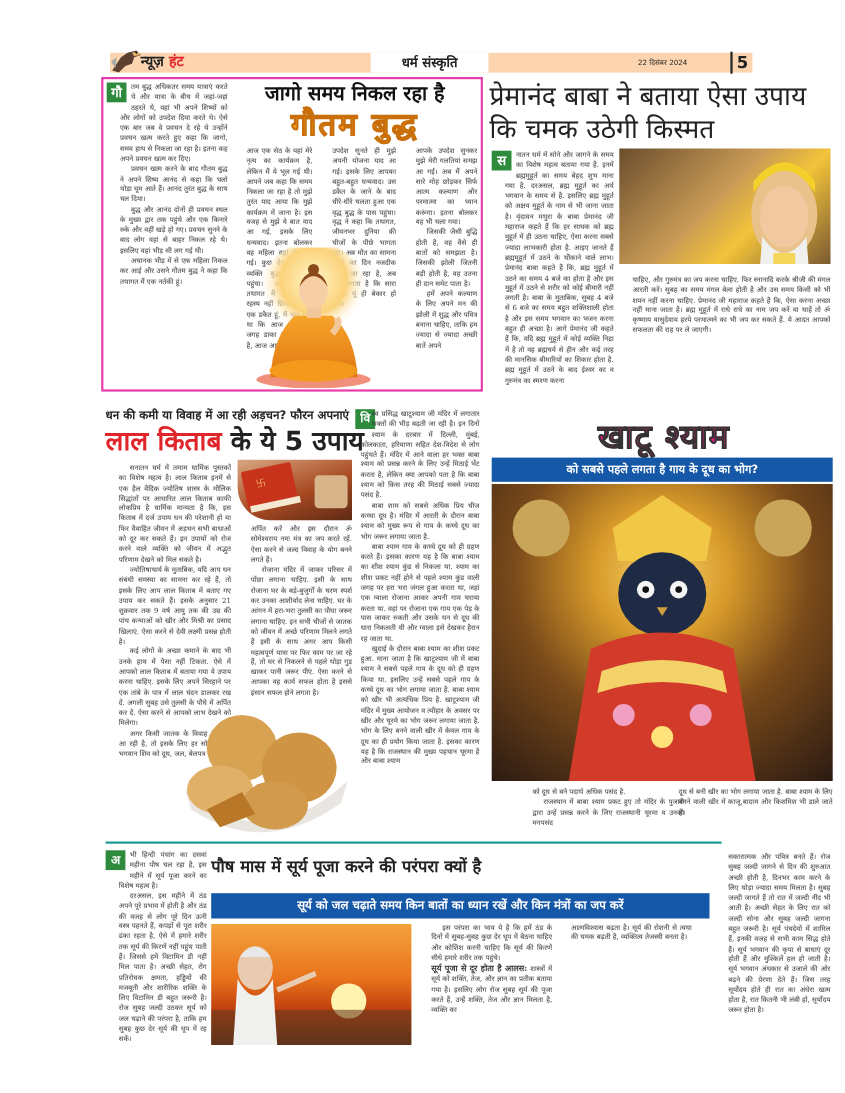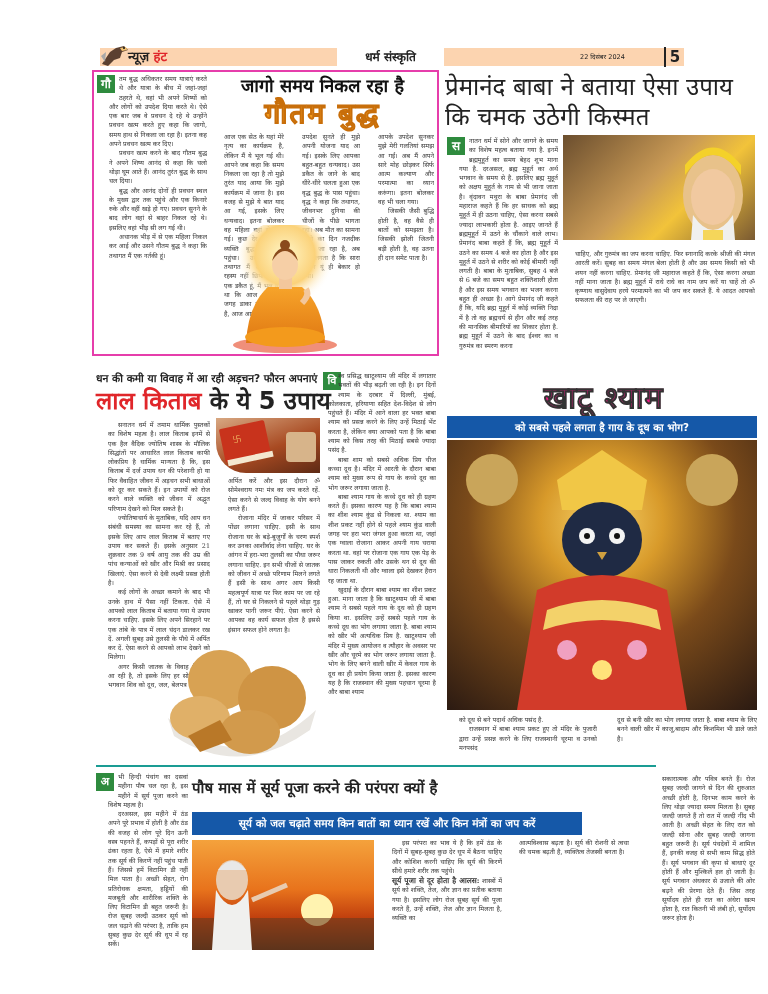--- a/index.html
+++ b/index.html
@@ -42,21 +42,21 @@
 
   
   .h-khatu { left: 450px; top: 378px; width: 307px; text-align: center; font-family: "DejaVu Sans", sans-serif; font-weight: bold; font-size: 30px; line-height: 40px; color: #e6197f; -webkit-text-stroke: 1px #333; letter-spacing: 1px; }
   .khatu-banner { left: 447px; top: 416px; width: 310px; height: 22px; background: #1558a8; color: #fff; font-family: "DejaVu Sans", sans-serif; font-weight: bold; font-size: 10.3px; line-height: 22px; text-align: center; }
   .khatu-img { left: 447px; top: 440px; width: 310px; height: 270px; background: radial-gradient(circle at 50% 30%, #f7d36a 0%, #d89a2a 25%, #7a4a1a 55%, #2b1a12 100%); overflow: hidden; }
 
   .teal-rule { height: 2px; background: #1a9c93; }
 
   
   .h-paush { left: 192px; top: 773px; width: 460px; font-family: "DejaVu Sans", sans-serif; font-weight: bold; font-size: 15px; line-height: 30px; color: #222; white-space: nowrap; }
-  .paush-banner { left: 192px; top: 812px; width: 390px; height: 23px; background: #1558a8; color: #fff; font-family: "DejaVu Sans", sans-serif; font-weight: bold; font-size: 10.6px; line-height: 23px; text-align: center; }
+  .paush-banner { left: 192px; top: 812px; width: 453px; height: 23px; background: #1558a8; color: #fff; font-family: "DejaVu Sans", sans-serif; font-weight: bold; font-size: 10.6px; line-height: 23px; text-align: center; }
   .paush-img { left: 192px; top: 840px; width: 182px; height: 110px; background: linear-gradient(180deg,#f4a23c 0%,#e8731c 45%,#c2410e 70%,#4a2a18 100%); overflow: hidden; }
 </style>
 </head>
 <body>
 
 <div class="abs masthead"></div>
 <div class="abs mast-logo-icon">
   <svg width="30" height="26" viewBox="0 0 30 26">
     <path d="M2 22 L10 10 L16 6 L24 4 L28 8 L22 10 L20 16 L14 18 L8 24 Z" fill="#5b4030"></path>
     <path d="M20 6 L26 5 L27 8 L22 9 Z" fill="#f0c070"></path>
@@ -86,20 +86,21 @@
 </div>
 <div class="abs txt" style="left:212px;top:133px;width:72px;height:220px;overflow:hidden;">
   <p class="first">आज एक सेठ के यहां मेरे नृत्य का कार्यक्रम है, लेकिन मैं ये भूल गई थी। आपने जब कहा कि समय निकला जा रहा है तो मुझे तुरंत याद आया कि मुझे कार्यक्रम में जाना है। इस वजह से मुझे ये बात याद आ गई, इसके लिए धन्यवाद। इतना बोलकर वह महिला वहां से चली गई। कुछ देर बाद एक व्यक्ति बुद्ध के पास पहुंचा। उसने कहा, तथागत मैं आपसे मेरा रहस्य नहीं छिपाऊंगा। मैं एक डकैत हूं, मैं भूल गया था कि आज मुझे एक जगह डाका डालने जाना है, आज आपका</p>
 </div>
 <div class="abs txt" style="left:290px;top:133px;width:70px;height:220px;overflow:hidden;">
   <p class="first">उपदेश सुनते ही मुझे अपनी योजना याद आ गई। इसके लिए आपका बहुत-बहुत धन्यवाद। उस डकैत के जाने के बाद धीरे-धीरे चलता हुआ एक वृद्ध बुद्ध के पास पहुंचा। वृद्ध ने कहा कि तथागत, जीवनभर दुनिया की चीजों के पीछे भागता रहा। अब मौत का सामना करने का दिन नजदीक आता जा रहा है, अब मुझे लगता है कि सारा जीवन यूं ही बेकार हो गया।</p>
 </div>
 <div class="abs txt" style="left:366px;top:133px;width:68px;height:220px;overflow:hidden;">
   <p class="first">आपके उपदेश सुनकर मुझे मेरी गलतियां समझ आ गईं। अब मैं अपने सारे मोह छोड़कर सिर्फ आत्म कल्याण और परमात्मा का ध्यान करूंगा। इतना बोलकर वह भी चला गया।</p>
   <p>जिसकी जैसी बुद्धि होती है, वह वैसे ही बातों को समझता है। जिसकी झोली जितनी बड़ी होती है, वह उतना ही दान समेट पाता है।</p>
+  <p>हमें अपने कल्याण के लिए अपने मन की झोली में शुद्ध और पवित्र बनाना चाहिए, ताकि हम ज्यादा से ज्यादा अच्छी बातें अपने</p>
 </div>
 <div class="abs buddha-img">
   <svg width="115" height="128" viewBox="0 0 115 128">
     <defs>
       <radialGradient id="halo" cx="50%" cy="35%" r="50%">
         <stop offset="0%" stop-color="#fff6c8"></stop>
         <stop offset="60%" stop-color="#fbd27a"></stop>
         <stop offset="100%" stop-color="#ffffff" stop-opacity="0"></stop>
       </radialGradient>
       <linearGradient id="robe" x1="0" y1="0" x2="0" y2="1">
@@ -193,21 +194,21 @@
     <circle cx="140" cy="96" r="3" fill="#111"></circle>
     <circle cx="170" cy="96" r="3" fill="#111"></circle>
     <path d="M150 112 L160 112 L155 120 Z" fill="#d0a040"></path>
     <path d="M90 150 Q155 120 220 150 L240 270 L70 270 Z" fill="#d23b2a"></path>
     <path d="M100 170 Q155 150 210 170 L214 190 Q155 170 96 190 Z" fill="#f3d26a"></path>
     <circle cx="120" cy="210" r="10" fill="#f0a0c0"></circle>
     <circle cx="190" cy="210" r="10" fill="#f0a0c0"></circle>
     <circle cx="155" cy="230" r="10" fill="#ffe27a"></circle>
   </svg>
 </div>
-<div class="abs txt" style="left:447px;top:716px;width:150px;height:46px;overflow:hidden;">
+<div class="abs txt" style="left:472px;top:716px;width:150px;height:46px;overflow:hidden;">
   <p class="first">को दूध से बने पदार्थ अधिक पसंद है.</p>
   <p>राजस्थान में बाबा श्याम प्रकट हुए तो मंदिर के पुजारी द्वारा उन्हें प्रसन्न करने के लिए राजस्थानी चूरमा व उनको मनपसंद</p>
 </div>
 <div class="abs txt" style="left:605px;top:716px;width:152px;height:46px;overflow:hidden;">
   <p class="first">दूध से बनी खीर का भोग लगाया जाता है. बाबा श्याम के लिए बनने वाली खीर में काजू,बादाम और किशमिश भी डाले जाते है।</p>
 </div>
 
 <div class="abs teal-rule" style="left:96px;top:765px;width:560px;"></div>
 
 <div class="abs dropcap" style="left:96px;top:773px;width:18px;height:18px;font-size:11px;line-height:18px;">अ</div>

